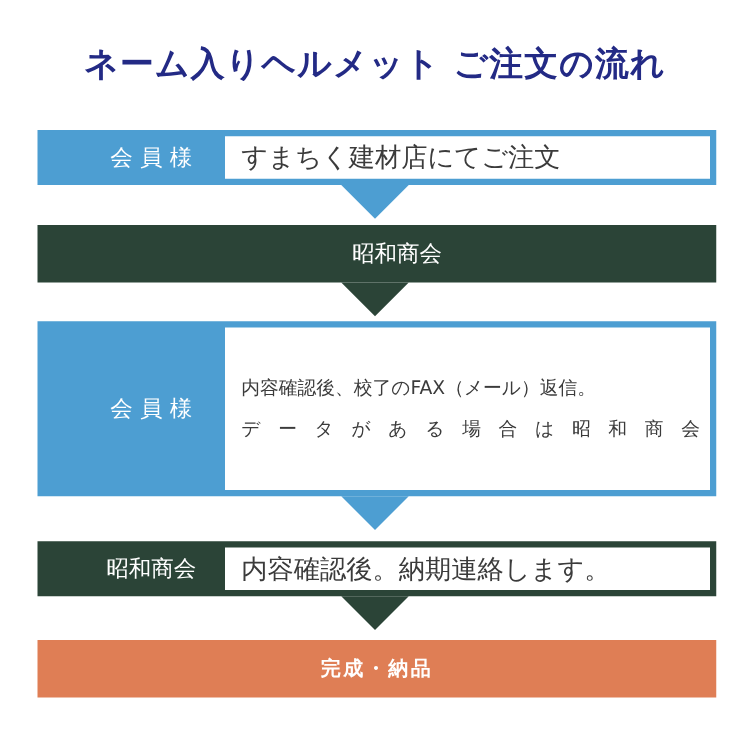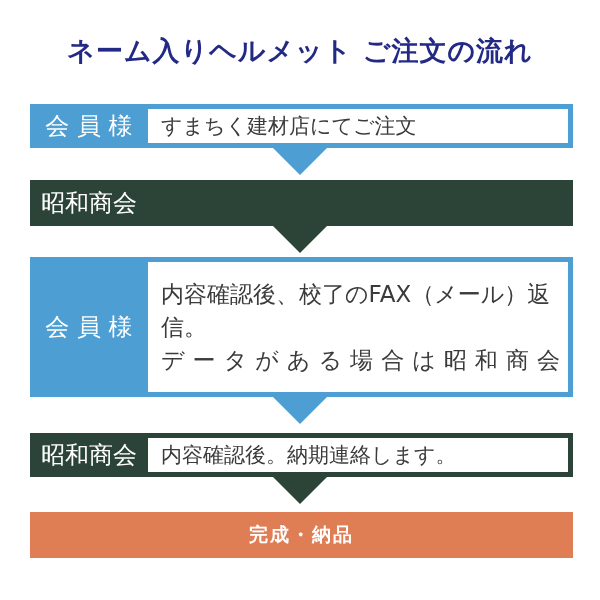--- a/index.html
+++ b/index.html
@@ -24,30 +24,31 @@
     white-space: nowrap;
   }
   .row {
     position: absolute;
     left: 30px;
     width: 543px;
     display: flex;
     box-sizing: border-box;
   }
   .row.member  { background: var(--member_blue, #4d9ed2); }
-  .row.company { background: var(--company_green, #2b4437); }
+  .row.company { background: var(--company_green, #2b4437); justify-content: center; }
   .actor {
     width: 118px;
     flex: 0 0 118px;
     display: flex;
     align-items: center;
     justify-content: center;
     color: #ffffff;
-    font-size: 24px;
+    font-size: 18px;
     white-space: nowrap;
+    margin-left: 32px;
   }
   .content {
     flex: 1;
     background: #ffffff;
     margin: 5px 5px 5px 0;
     display: flex;
     align-items: center;
     padding-left: 13px;
     padding-right: 20px;
     font-size: 21px;
@@ -58,21 +59,21 @@
   }
   .content.multiline {
     flex-direction: column;
     justify-content: center;
     align-items: stretch;
     white-space: normal;
     padding-right: 8px;
   }
   .content.multiline .line {
     line-height: 33px;
-    font-size: 23px;
+    font-size: 15px;
   }
   .content.multiline .line.justified {
     text-align: justify;
     text-align-last: justify;
   }
   .arrow {
     position: absolute;
     left: 273px;
     width: 0;
     height: 0;
@@ -87,21 +88,21 @@
     position: absolute;
     left: 30px;
     top: 512px;
     width: 543px;
     height: 46px;
     background: var(--final_orange, #df7e55);
     color: #ffffff;
     display: flex;
     align-items: center;
     justify-content: center;
-    font-size: 19px;
+    font-size: 16px;
     font-weight: bold;
     letter-spacing: 2px;
   }
 </style>
 </head>
 <body>
 
 <div class="canvas">
 
   <div class="page-title">ネーム入りヘルメット ご注文の流れ</div>

